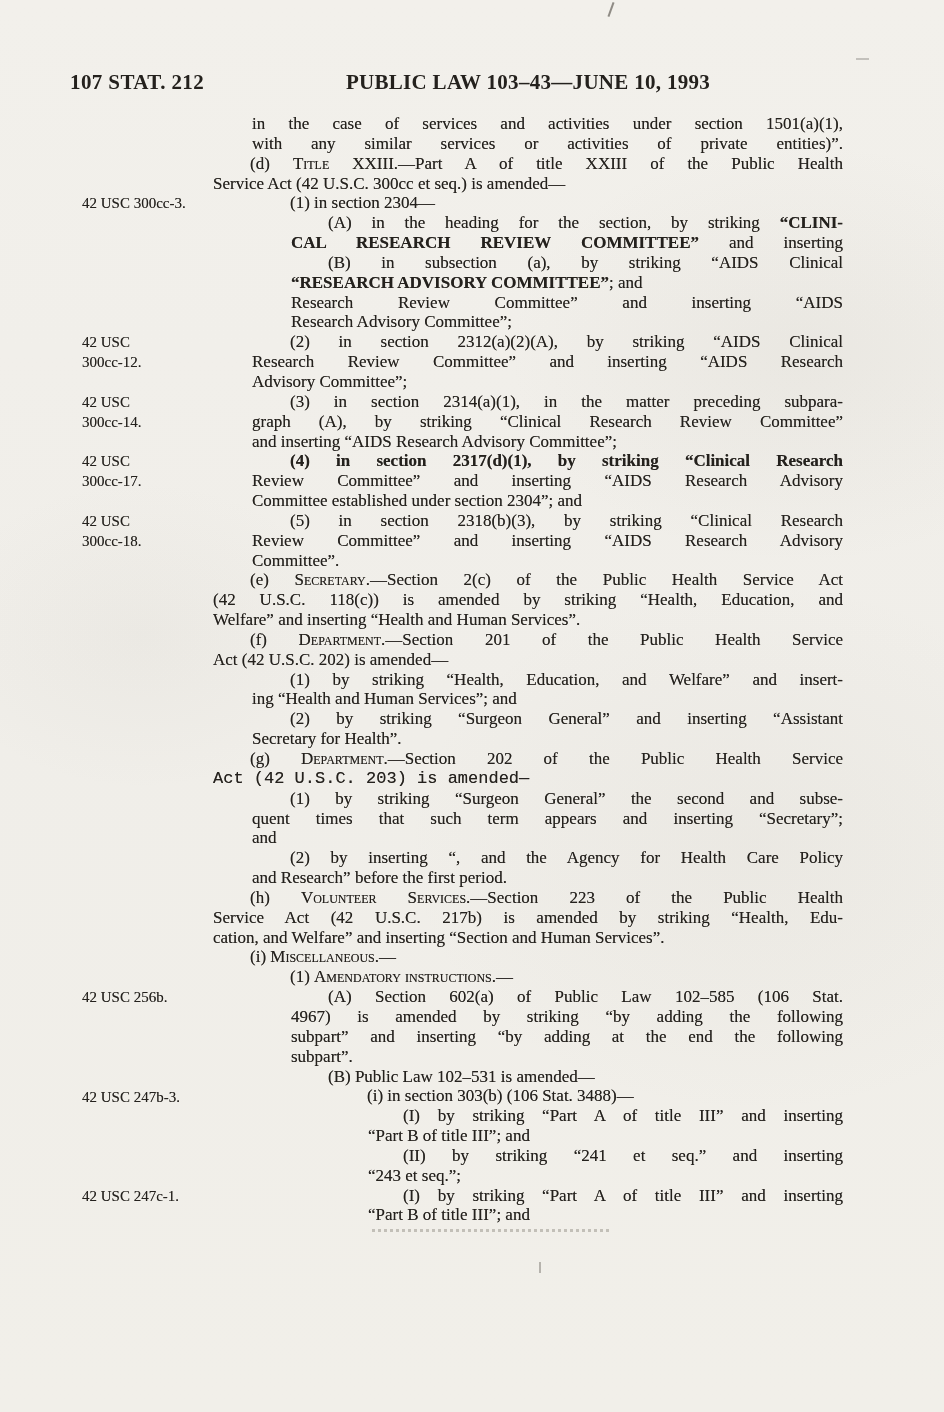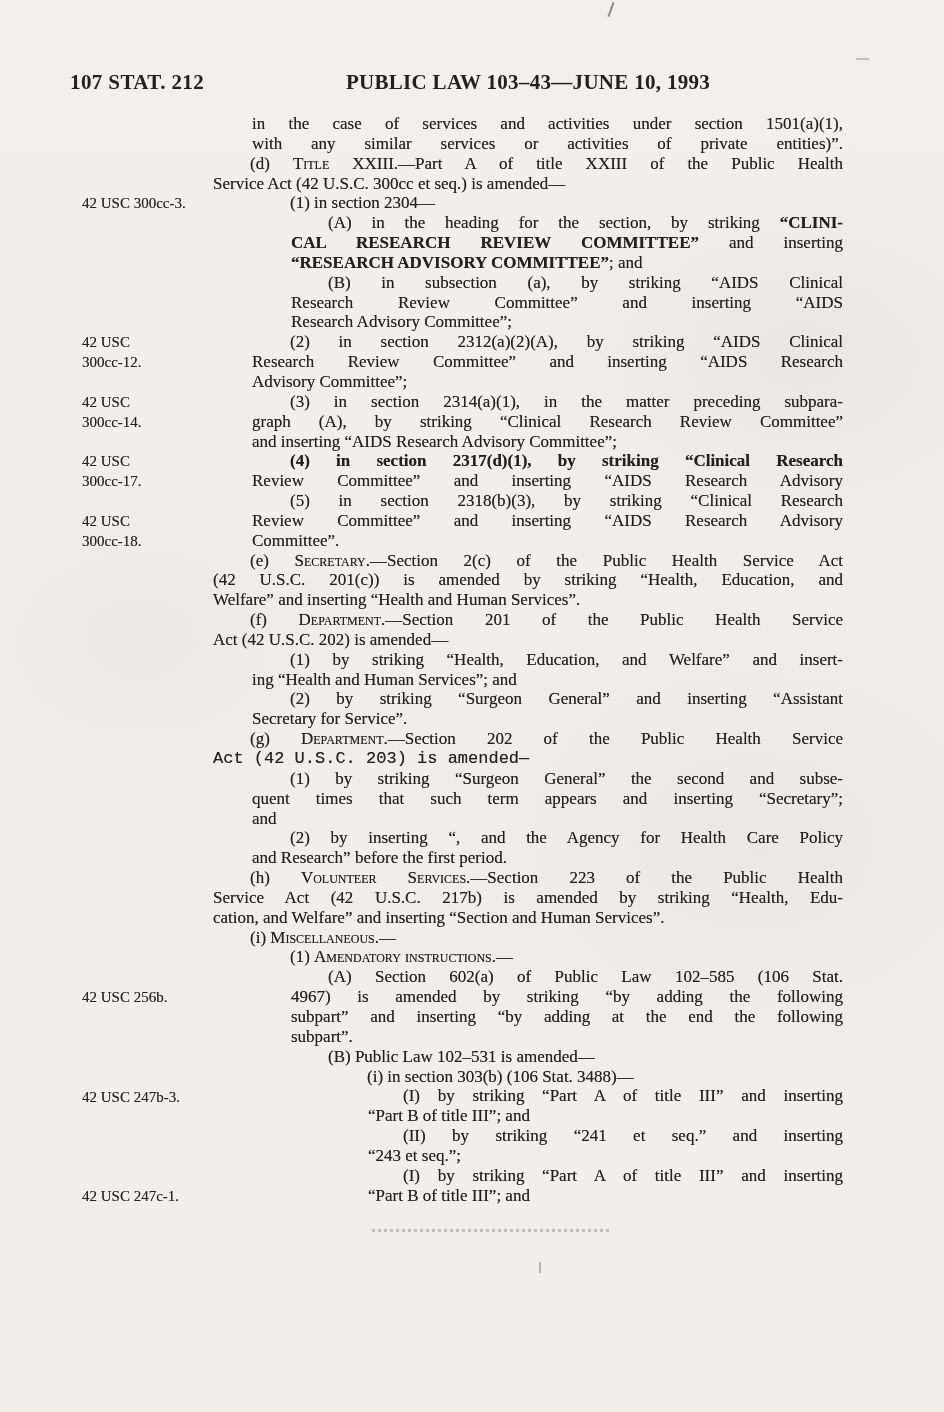--- a/index.html
+++ b/index.html
@@ -82,44 +82,45 @@
       <div class="note" style="top: 1187px;">42 USC 247c-1.</div>
     </div>
   <div class="body-text">
       <div class="line just" style="padding-left: 39px;"><span>in the case of services and activities under section 1501(a)(1),</span></div>
       <div class="line just" style="padding-left: 39px;"><span>with any similar services or activities of private entities)”.</span></div>
       <div class="line just" style="padding-left: 37px;"><span>(d) </span><span class="sc">Title</span><span> XXIII.—Part A of title XXIII of the Public Health</span></div>
       <div class="line" style="padding-left: 0px;"><span>Service Act (42 U.S.C. 300cc et seq.) is amended—</span></div>
       <div class="line" style="padding-left: 77px;"><span>(1) in section 2304—</span></div>
       <div class="line just" style="padding-left: 115px;"><span>(A) in the heading for the section, by striking </span><span class="b">“CLINI-</span></div>
       <div class="line just" style="padding-left: 78px;"><span class="b">CAL RESEARCH REVIEW COMMITTEE”</span><span> and inserting</span></div>
+      <div class="line just" style="padding-left: 115px;"><span>(B) in subsection (a), by striking “AIDS Clinical</span></div>
       <div class="line" style="padding-left: 78px;"><span class="b">“RESEARCH ADVISORY COMMITTEE”</span><span>; and</span></div>
-      <div class="line just" style="padding-left: 115px;"><span>(B) in subsection (a), by striking “AIDS Clinical</span></div>
       <div class="line just" style="padding-left: 78px;"><span>Research Review Committee” and inserting “AIDS</span></div>
       <div class="line" style="padding-left: 78px;"><span>Research Advisory Committee”;</span></div>
       <div class="line just" style="padding-left: 77px;"><span>(2) in section 2312(a)(2)(A), by striking “AIDS Clinical</span></div>
       <div class="line just" style="padding-left: 39px;"><span>Research Review Committee” and inserting “AIDS Research</span></div>
       <div class="line" style="padding-left: 39px;"><span>Advisory Committee”;</span></div>
       <div class="line just" style="padding-left: 77px;"><span>(3) in section 2314(a)(1), in the matter preceding subpara-</span></div>
       <div class="line just" style="padding-left: 39px;"><span>graph (A), by striking “Clinical Research Review Committee”</span></div>
       <div class="line" style="padding-left: 39px;"><span>and inserting “AIDS Research Advisory Committee”;</span></div>
       <div class="line just" style="padding-left: 77px; font-weight: bold;"><span>(4) in section 2317(d)(1), by striking “Clinical Research</span></div>
       <div class="line just" style="padding-left: 39px;"><span>Review Committee” and inserting “AIDS Research Advisory</span></div>
+      <div class="line" style="padding-left: 39px;"><span>Committee established under section 2304”; and</span></div>
       <div class="line just" style="padding-left: 77px;"><span>(5) in section 2318(b)(3), by striking “Clinical Research</span></div>
       <div class="line just" style="padding-left: 39px;"><span>Review Committee” and inserting “AIDS Research Advisory</span></div>
       <div class="line" style="padding-left: 39px;"><span>Committee”.</span></div>
       <div class="line just" style="padding-left: 37px;"><span>(e) </span><span class="sc">Secretary</span><span>.—Section 2(c) of the Public Health Service Act</span></div>
-      <div class="line just" style="padding-left: 0px;"><span>(42 U.S.C. 201(c)) is amended by striking “Health, Education, and</span></div>
+      <div class="line just" style="padding-left: 0px;"><span>(42 U.S.C. 118(c)) is amended by striking “Health, Education, and</span></div>
       <div class="line" style="padding-left: 0px;"><span>Welfare” and inserting “Health and Human Services”.</span></div>
       <div class="line just" style="padding-left: 37px;"><span>(f) </span><span class="sc">Department</span><span>.—Section 201 of the Public Health Service</span></div>
       <div class="line" style="padding-left: 0px;"><span>Act (42 U.S.C. 202) is amended—</span></div>
       <div class="line just" style="padding-left: 77px;"><span>(1) by striking “Health, Education, and Welfare” and insert-</span></div>
       <div class="line" style="padding-left: 39px;"><span>ing “Health and Human Services”; and</span></div>
       <div class="line just" style="padding-left: 77px;"><span>(2) by striking “Surgeon General” and inserting “Assistant</span></div>
-      <div class="line" style="padding-left: 39px;"><span>Secretary for Service”.</span></div>
+      <div class="line" style="padding-left: 39px;"><span>Secretary for Health”.</span></div>
       <div class="line just" style="padding-left: 37px;"><span>(g) </span><span class="sc">Department</span><span>.—Section 202 of the Public Health Service</span></div>
       <div class="line" style="padding-left: 0px; font-family: Liberation Mono, monospace;"><span>Act (42 U.S.C. 203) is amended—</span></div>
       <div class="line just" style="padding-left: 77px;"><span>(1) by striking “Surgeon General” the second and subse-</span></div>
       <div class="line just" style="padding-left: 39px;"><span>quent times that such term appears and inserting “Secretary”;</span></div>
       <div class="line" style="padding-left: 39px;"><span>and</span></div>
       <div class="line just" style="padding-left: 77px;"><span>(2) by inserting “, and the Agency for Health Care Policy</span></div>
       <div class="line" style="padding-left: 39px;"><span>and Research” before the first period.</span></div>
       <div class="line just" style="padding-left: 37px;"><span>(h) </span><span class="sc">Volunteer Services</span><span>.—Section 223 of the Public Health</span></div>
       <div class="line just" style="padding-left: 0px;"><span>Service Act (42 U.S.C. 217b) is amended by striking “Health, Edu-</span></div>
       <div class="line" style="padding-left: 0px;"><span>cation, and Welfare” and inserting “Section and Human Services”.</span></div>

